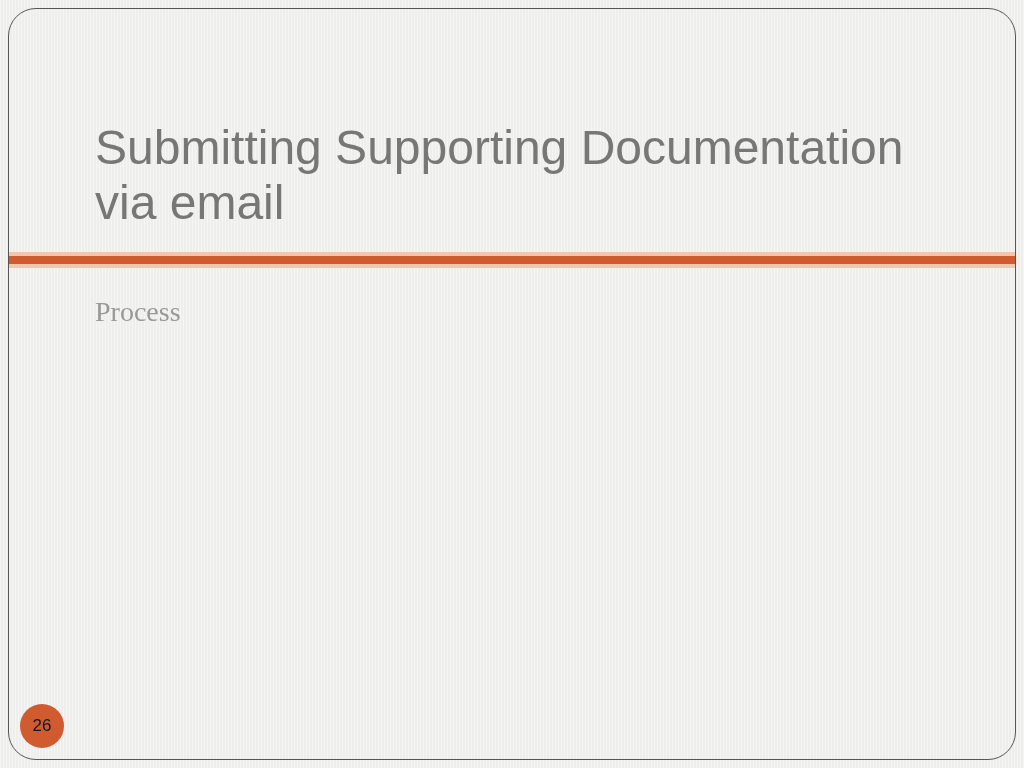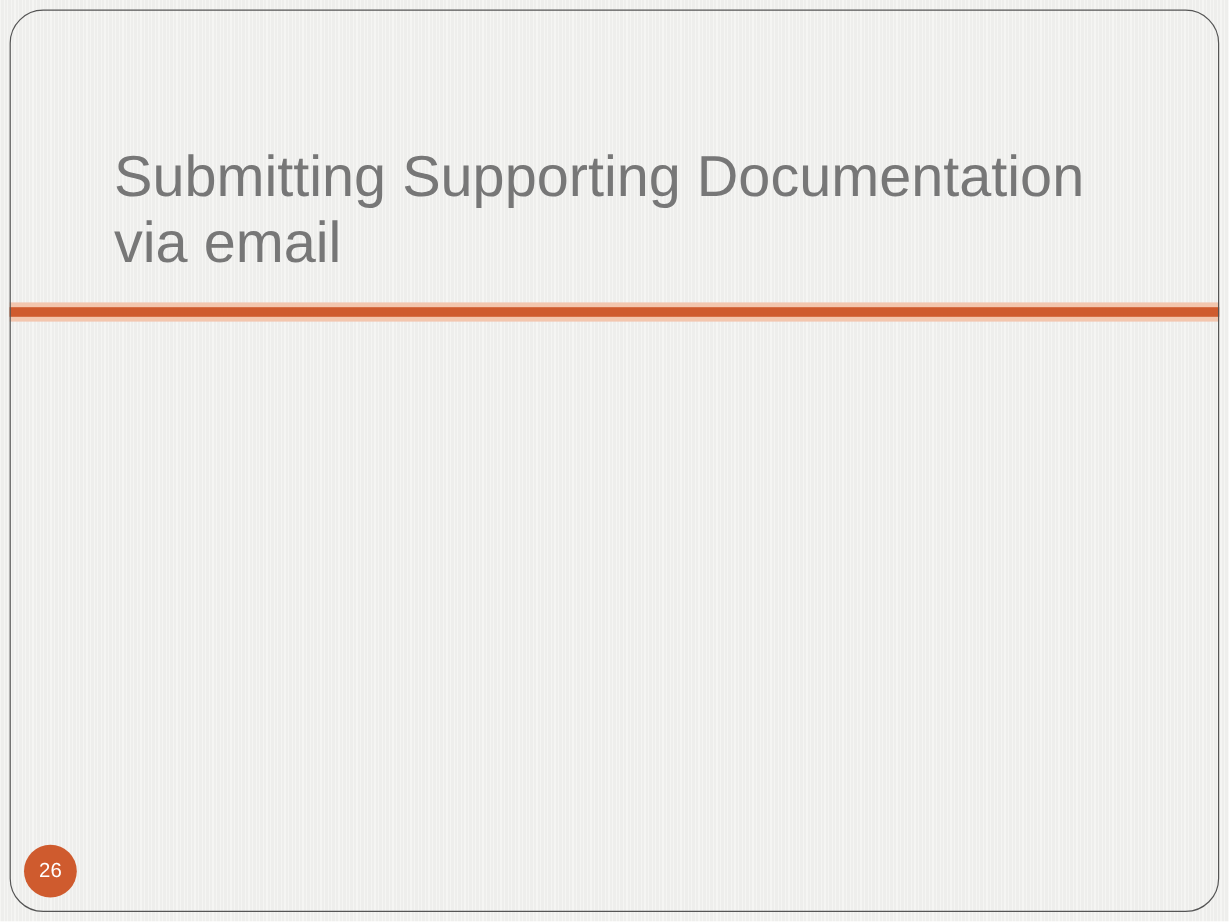--- a/index.html
+++ b/index.html
@@ -83,21 +83,21 @@
       font-weight: 400;
     }
     .page-badge {
       position: absolute;
       left: 20px;
       bottom: 20px;
       width: 44px;
       height: 44px;
       border-radius: 50%;
       background: #cf5b2e;
-      color: #ffffff;
+      color: #0f172a;
       display: flex;
       align-items: center;
       justify-content: center;
       font-family: 'Segoe UI', Arial, sans-serif;
       font-size: 17px;
     }
   </style>
 </head>
 <body>
 
@@ -105,20 +105,21 @@
   <div class="content">
     <h1 class="title">Submitting Supporting Documentation via email</h1>
   </div>
 
   <div class="divider">
     <div class="bar-light"></div>
     <div class="bar-dark"></div>
   </div>
 
   <div class="body">
+    <div class="body-line">Process</div>
   </div>
 
   <div class="page-badge">
     <span>26</span>
   </div>
 
   <div class="frame"></div>
 </div>
 
 </body></html>

